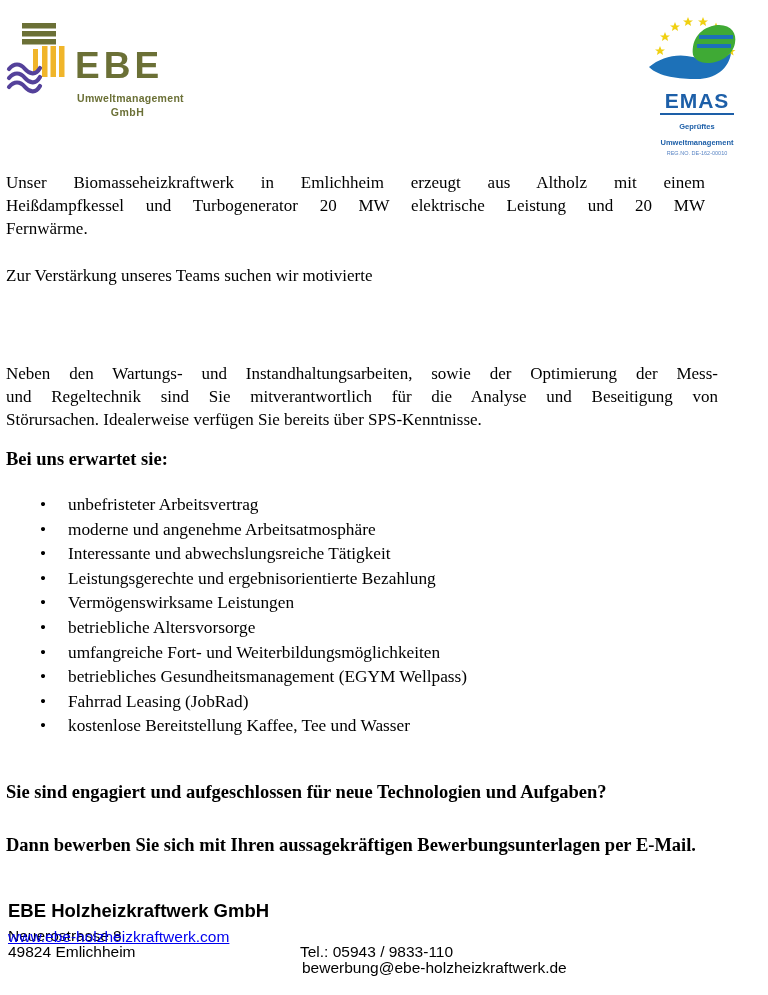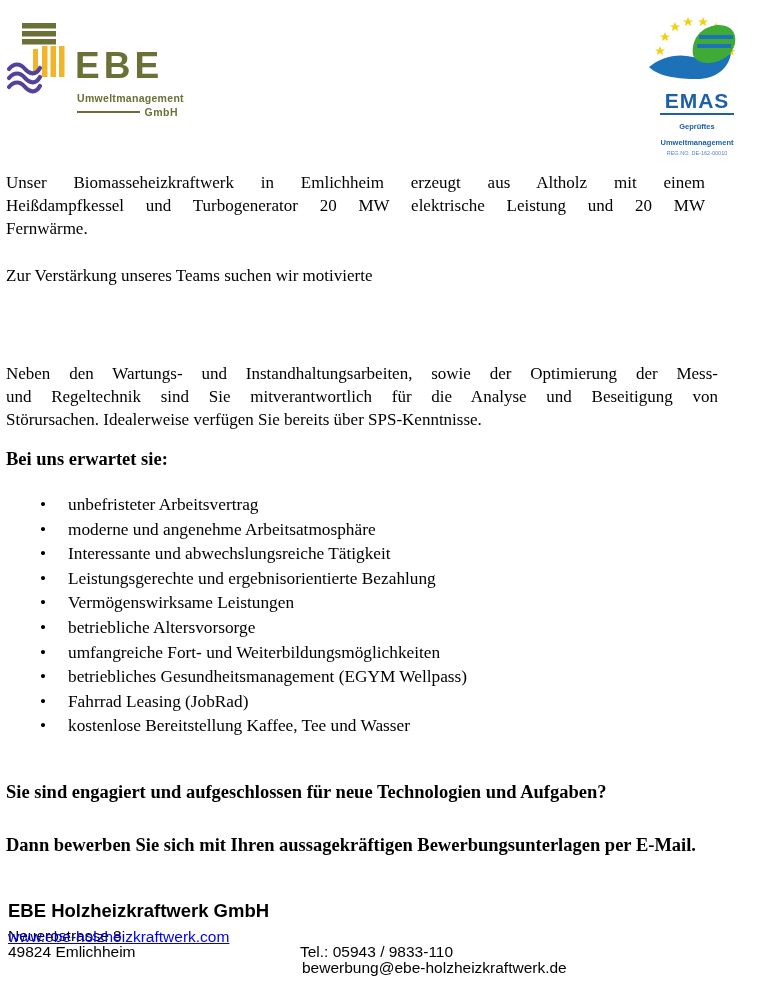--- a/index.html
+++ b/index.html
@@ -6,21 +6,21 @@
   #page{position:relative;width:768px;height:995px;background:#fff;overflow:hidden;
         font-family:"Liberation Serif","DejaVu Serif",serif;color:#000;}
 
   
   #ebe-logo{position:absolute;left:6px;top:16px;width:190px;height:102px;}
   #ebe-logo svg{position:absolute;left:0;top:0;}
   .ebe-word{position:absolute;left:69px;top:36px;font-family:"Liberation Sans",sans-serif;
             font-weight:800;font-size:37px;line-height:27px;letter-spacing:4px;color:var(--olive);}
   .ebe-sub{position:absolute;left:71px;top:76px;font-family:"Liberation Sans",sans-serif;
            font-weight:bold;font-size:10.5px;letter-spacing:0.3px;color:var(--olive);white-space:nowrap;}
-  .ebe-gmbh-row{position:absolute;left:71px;top:90px;width:101px;display:flex;align-items:center;}
+  .ebe-gmbh-row{position:absolute;left:71px;top:90px;width:101px;display:flex;align-items:center;flex-direction:column;}
   .ebe-rule{flex:1;height:2px;background:var(--olive);margin-right:5px;}
   .ebe-gmbh{font-family:"Liberation Sans",sans-serif;font-weight:bold;font-size:10.5px;
             letter-spacing:0.5px;color:var(--olive);}
 
   
   #emas-logo{position:absolute;left:643px;top:13px;width:108px;text-align:center;
              font-family:"Liberation Sans",sans-serif;color:var(--emasblue);}
   .emas-word{font-weight:800;font-size:21px;line-height:21px;letter-spacing:1px;margin-top:1px;}
   .emas-line{width:74px;height:1.5px;background:var(--emasblue);margin:2px auto 3px auto;}
   .emas-sub{font-weight:bold;font-size:7.5px;line-height:8.5px;margin-top:8px;}

